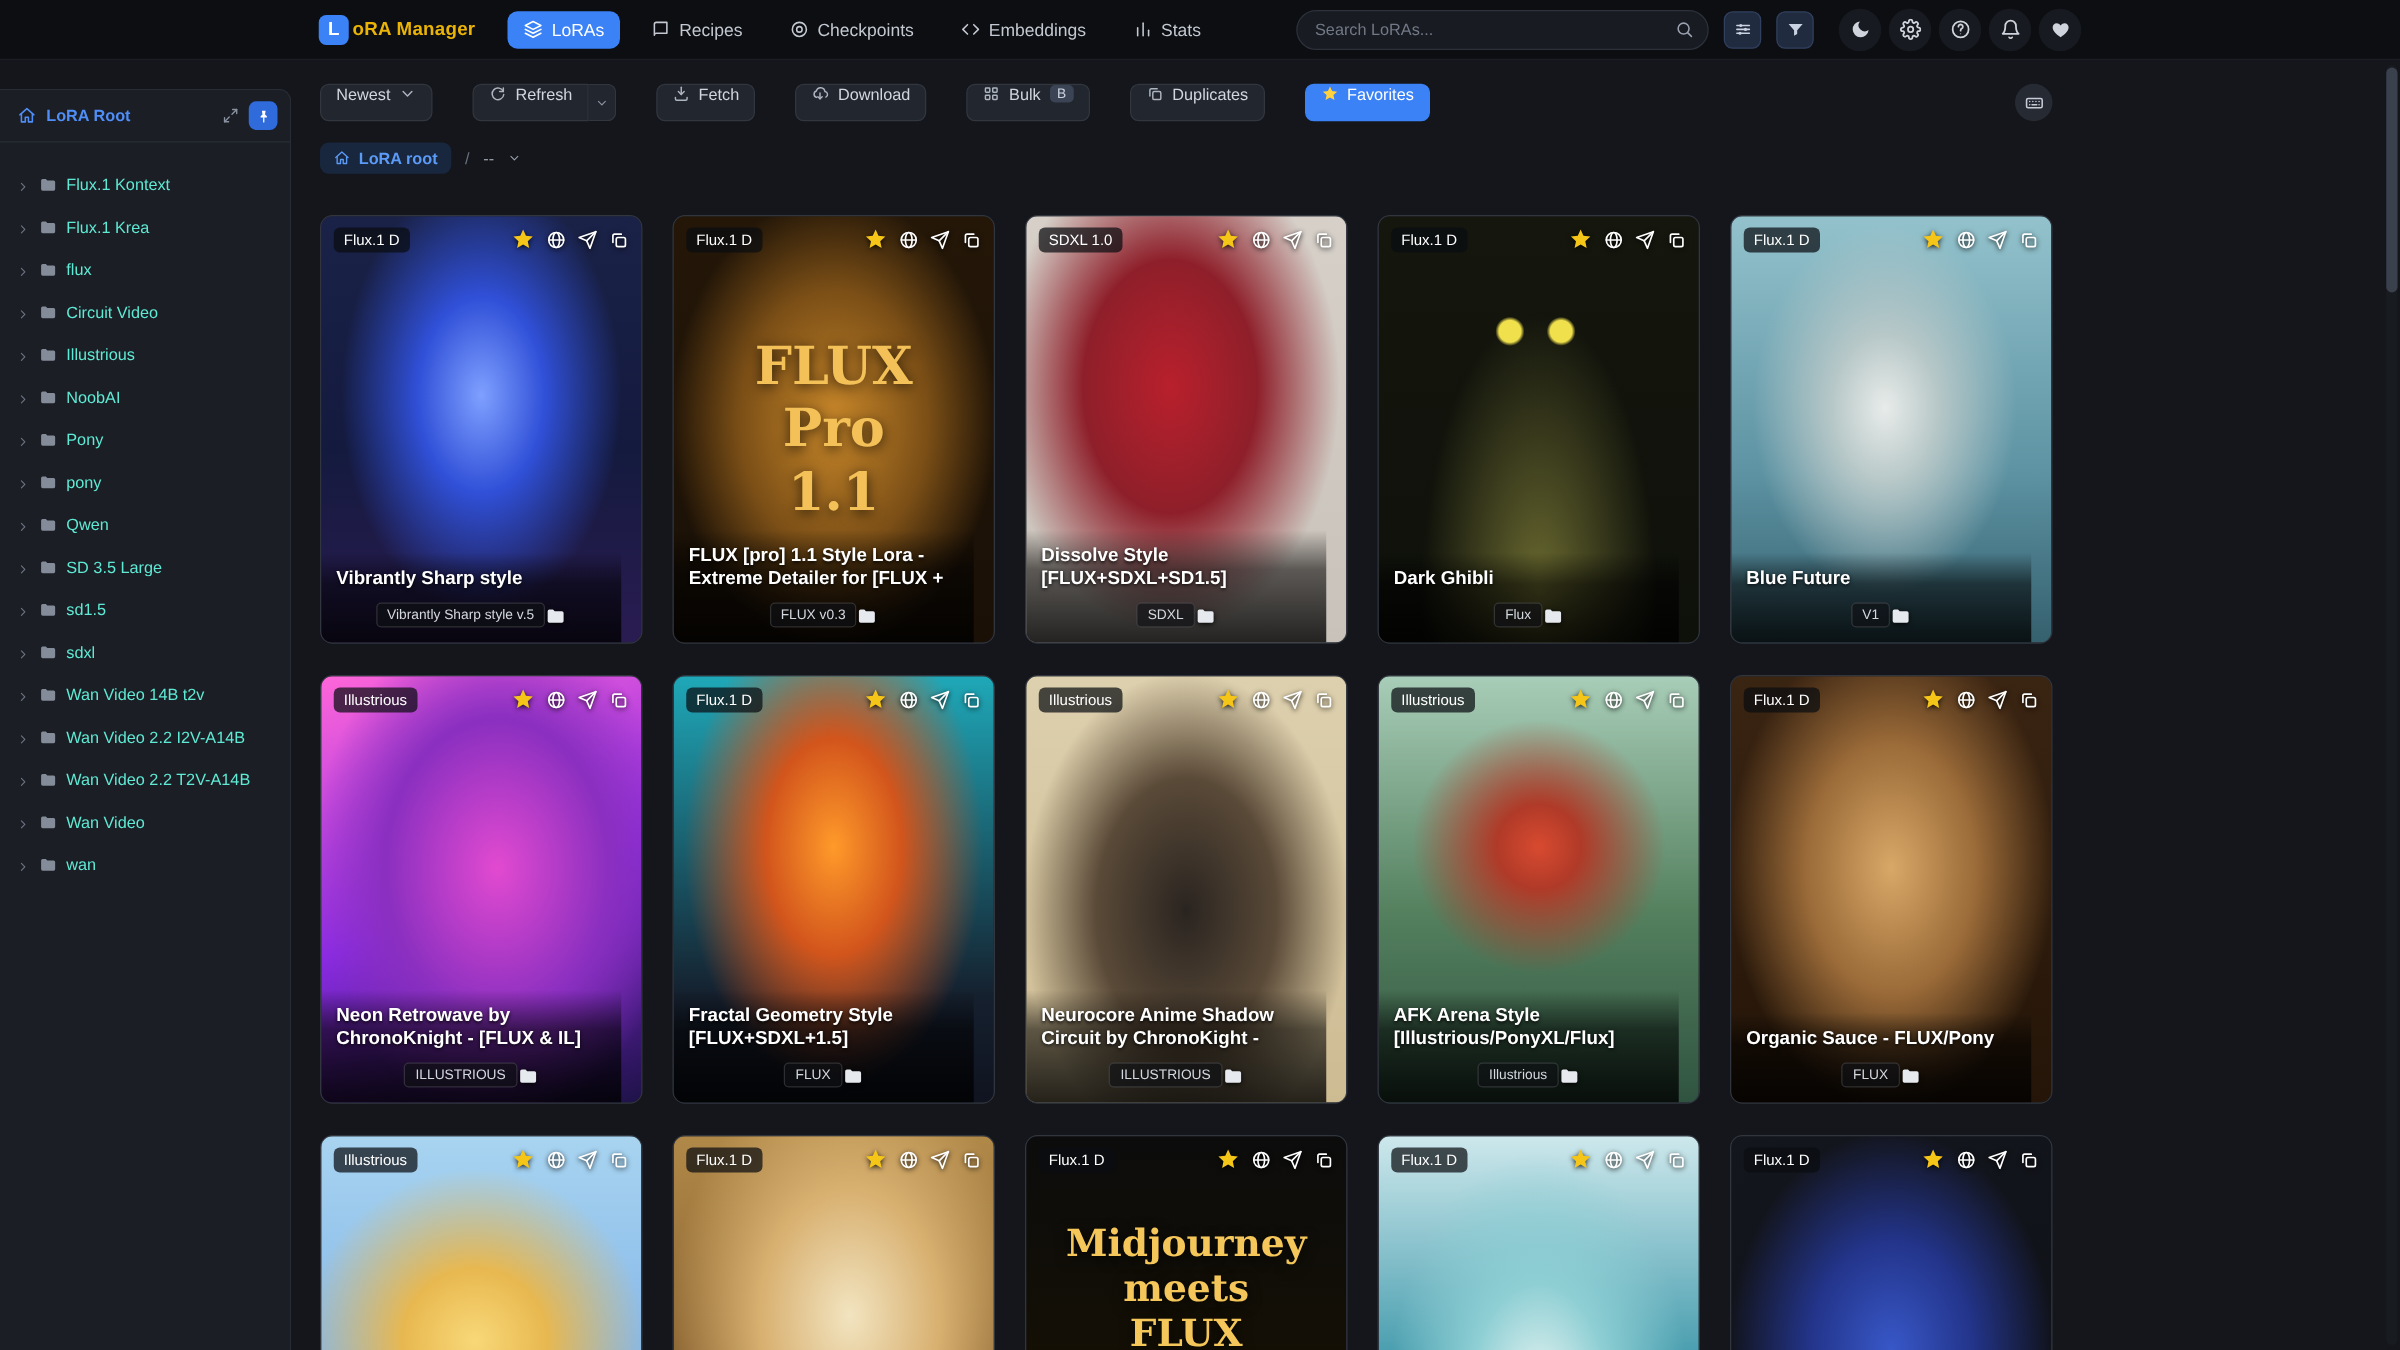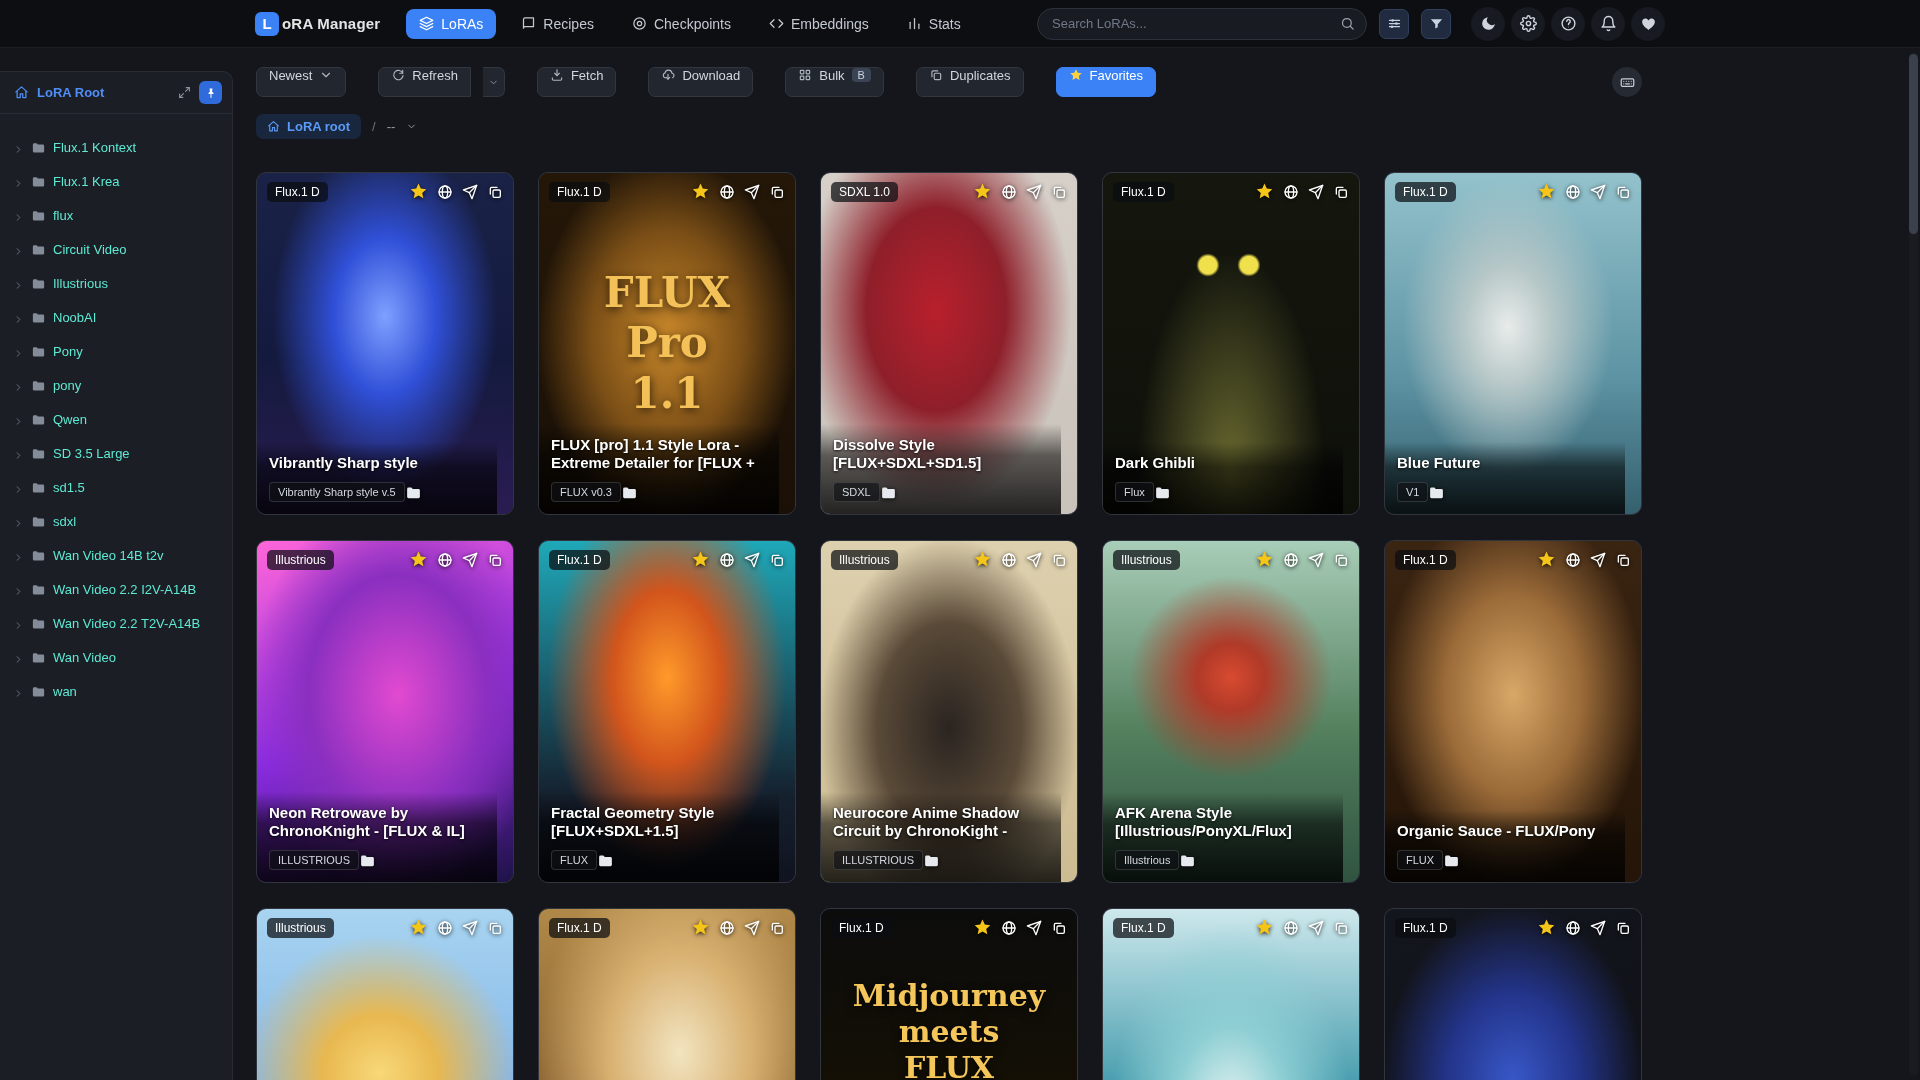--- a/index.html
+++ b/index.html
@@ -9,21 +9,21 @@
     stroke-linecap:round;stroke-linejoin:round;display:block}
   .ic{display:inline-flex;align-items:center;justify-content:center}
 
   
   .navbar{position:absolute;top:0;left:0;right:0;height:48px;background:#0c0e12;
     border-bottom:1px solid #1b1e25;z-index:20}
   .nav-inner{max-width:1410px;height:100%;margin:0 auto;display:flex;align-items:center;gap:12px}
   .logo{display:flex;align-items:center;gap:3px;cursor:default}
   .logo-badge{width:24px;height:24px;border-radius:6px;background:#3b82f6;color:#fff;
     font-weight:bold;font-size:15px;display:flex;align-items:center;justify-content:center}
-  .logo-text{font-weight:bold;color:#e5e5e5;font-size:15px;letter-spacing:.2px}
+  .logo-text{font-weight:bold;color:#eab308;font-size:15px;letter-spacing:.2px}
   .main-nav{display:flex;align-items:center;gap:12px;margin-left:14px}
   .nav-item{display:flex;align-items:flex-start;gap:7px;padding:7px 13px;border-radius:8px;
     font-size:14px;color:#c3c8d1;cursor:pointer;white-space:nowrap}
   .nav-item .ic{font-size:15px}
   .nav-item.active{background:#3b82f6;color:#fff}
   .search-wrap{position:relative;margin-left:auto}
   .search-input{width:330px;height:32px;border-radius:16px;background:#181b21;
     border:1px solid #2c313b;color:#dfe3ea;padding:0 38px 0 14px;font-size:13px;outline:none}
   .search-input::placeholder{color:#717987}
   .search-icon{position:absolute;right:12px;top:8px;font-size:15px;color:#9aa2b0}
@@ -49,21 +49,21 @@
   .tree-item .chev{font-size:11px;color:#6d7481}
   .tree-item .fold{font-size:15px;color:#848c99}
 
   
   .main{position:absolute;left:233px;top:48px;right:0;bottom:0;padding:19px 0 0 23px;overflow:hidden}
   .toolbar{display:flex;align-items:center;gap:32px;width:1386px}
   .tb-btn{display:flex;align-items:flex-start;gap:7px;height:30px;padding:0 12px;background:#22262e;
     border:1px solid #31363f;border-radius:7px;font-size:13px;color:#d2d6de;cursor:pointer;white-space:nowrap}
   .tb-btn .ic{font-size:14px;color:#aeb5c0}
   .tb-chev{font-size:11px;color:#8d95a3}
-  .split{display:flex;gap:12px !important}
+  .split{display:flex;gap:0 !important}
   .split .tb-left{border-radius:7px 0 0 7px}
   .split .tb-right{width:22px;height:30px;display:flex;align-items:center;justify-content:center;
     background:#22262e;border:1px solid #31363f;border-left:none;border-radius:0 7px 7px 0;cursor:pointer}
   .tb-btn.primary{background:#3b82f6;border-color:#3b82f6;color:#fff}
   .tb-btn.primary .ic{color:#ffd23e}
   .badge-b{background:#3b4454;border-radius:4px;font-size:11px;padding:1px 6px;color:#ccd3df}
   .kb-btn{width:30px;height:30px;border:none;border-radius:50%;background:#262a33;display:flex;
     align-items:center;justify-content:center;color:#c6ccd6;font-size:15px;margin-left:auto;cursor:pointer}
 
   .breadcrumb{display:flex;align-items:center;gap:11px;margin-top:16px;width:1386px;height:27px}
@@ -84,21 +84,21 @@
   .card-icons{position:absolute;top:9px;right:10px;display:flex;align-items:center;gap:9px;z-index:3}
   .card-icons .ic{color:#fff;font-size:16px;filter:drop-shadow(0 1px 2px rgba(0,0,0,.85))}
   .card-icons .star{color:#f5c518;font-size:19px}
   .art-text{position:absolute;left:0;right:0;top:0;display:flex;align-items:center;z-index:2;
     justify-content:center;text-align:center;font-family:"DejaVu Serif","Liberation Serif",serif;
     font-weight:bold;white-space:pre-line;line-height:1.2;text-shadow:0 2px 10px rgba(0,0,0,.7)}
   .card-overlay{position:absolute;left:0;right:16px;bottom:0;padding:12px 12px 12px;z-index:3;
     background:linear-gradient(180deg,rgba(0,0,0,0) 0%,rgba(0,0,0,.55) 35%,rgba(0,0,0,.82) 100%)}
   .card-title{color:#fff;font-weight:bold;font-size:15px;line-height:1.25;
     text-shadow:0 1px 3px rgba(0,0,0,.9)}
-  .card-footer{display:flex;align-items:center;justify-content:flex-start;margin-top:9px}
+  .card-footer{display:flex;align-items:center;justify-content:center;margin-top:9px}
   .card-tag{background:rgba(15,17,22,.65);border:1px solid rgba(255,255,255,.14);color:#d4d8df;
     font-size:11px;padding:3px 8px;border-radius:4px;max-width:190px;overflow:hidden;
     text-overflow:ellipsis;white-space:nowrap}
   .folder-btn{color:#e6e9ee;font-size:17px;filter:drop-shadow(0 1px 2px rgba(0,0,0,.85))}
 
   
   .scrollbar{position:absolute;right:2px;top:52px;bottom:4px;width:9px;border-radius:5px;
     background:#181b20;z-index:30}
   .scroll-thumb{position:absolute;top:2px;left:0;width:9px;height:180px;border-radius:5px;
     background:#3a404c;cursor:pointer}

